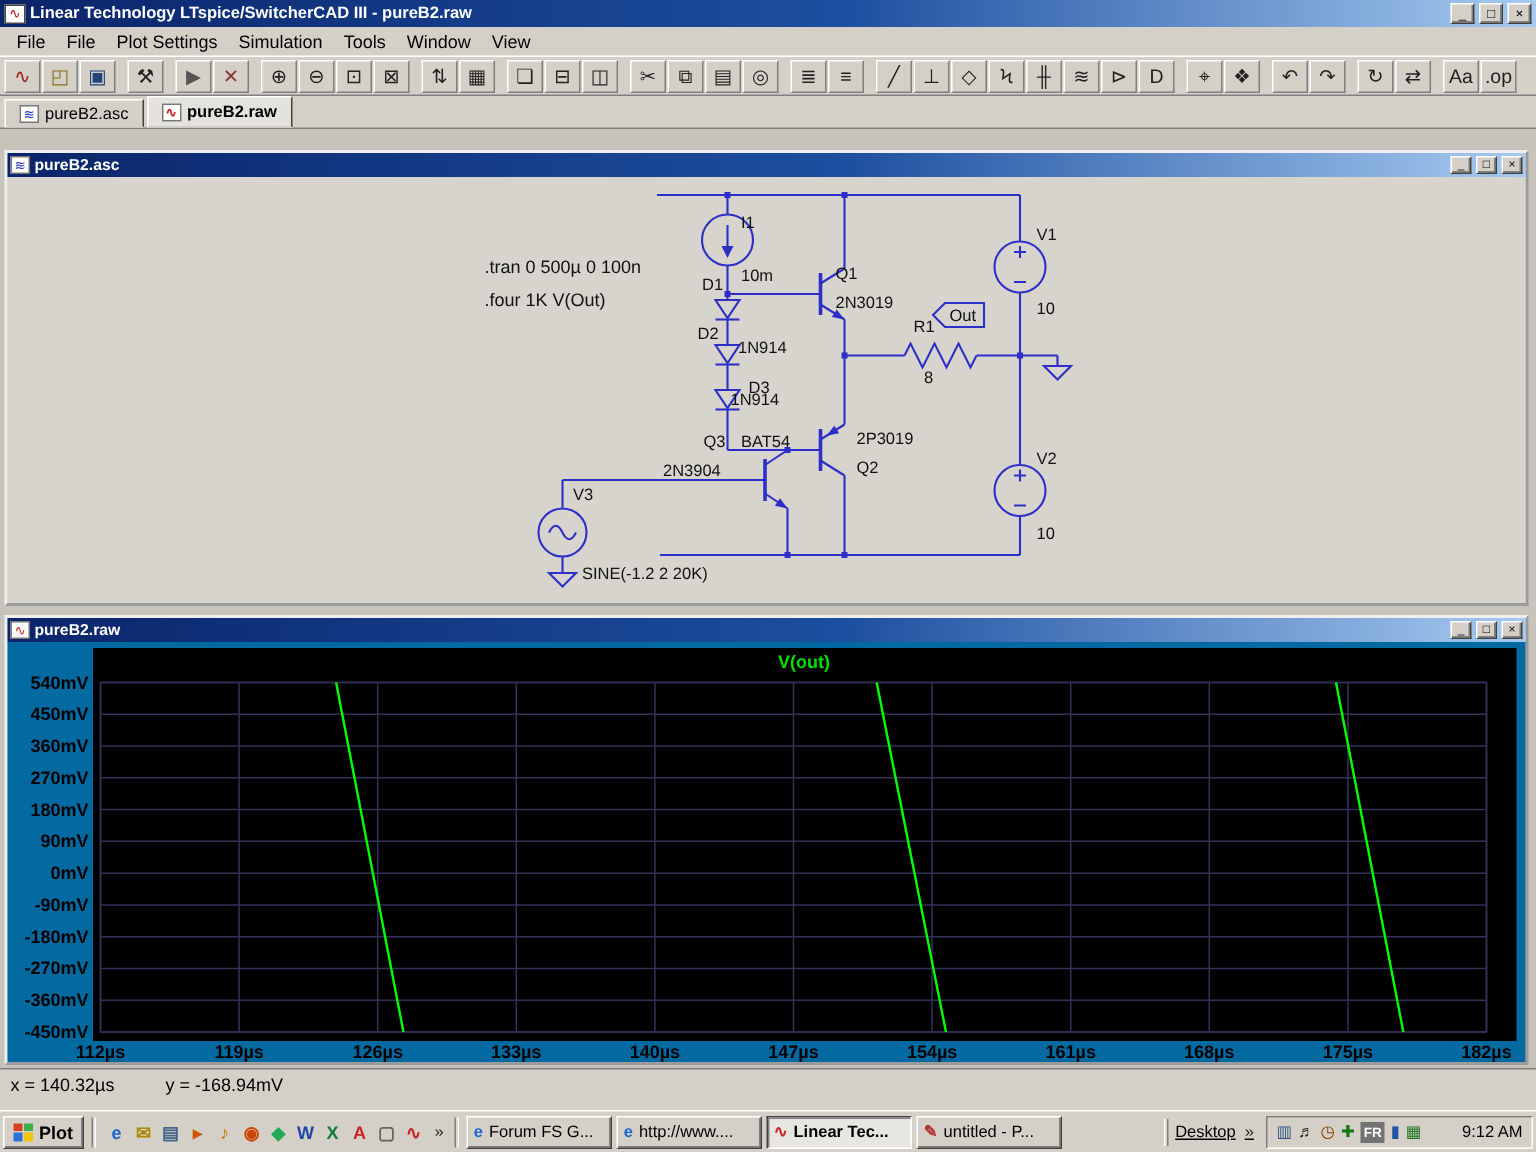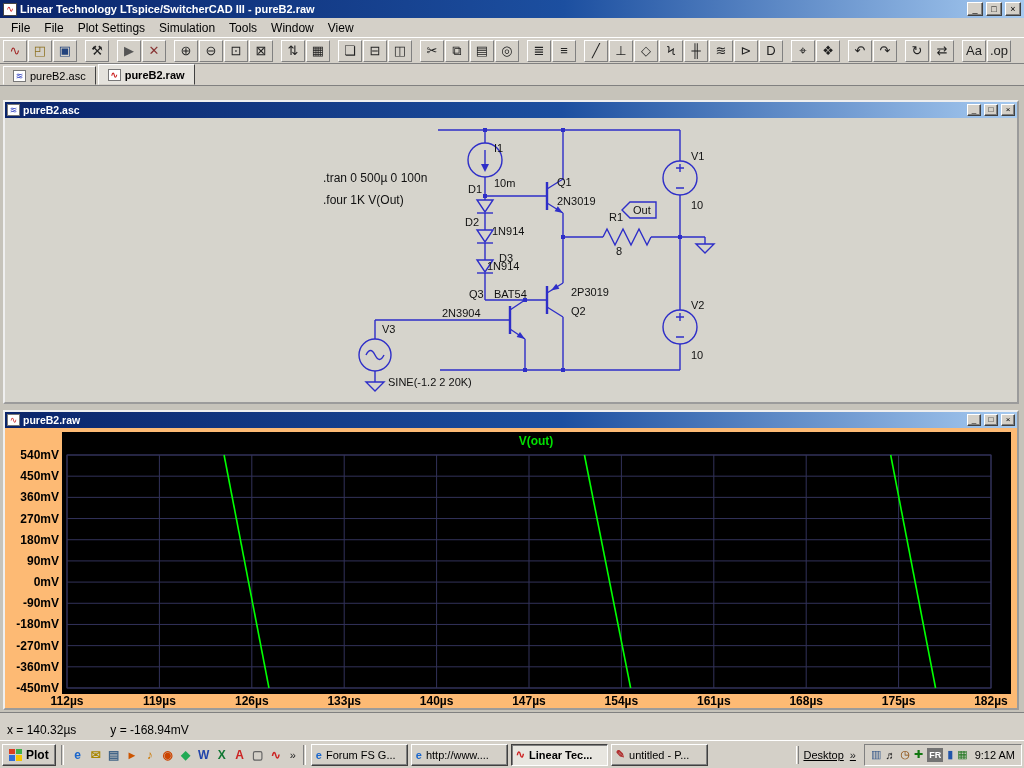--- a/index.html
+++ b/index.html
@@ -42,21 +42,21 @@
     line-height:10px; text-align:center; }
 
   
   .mdi { position:absolute; top:86px; left:0; width:1024px; height:626px; background:#c6c3ba; }
   .child { position:absolute; border:2px outset #efefef; background:#d4d0c8; }
   .child-title { height:16px; background:linear-gradient(90deg,#0a246a 0%,#1c4fa0 55%,#a6caf0 100%);
     display:flex; align-items:center; gap:3px; padding:0 2px; }
   .child-title .ttl { color:#fff; font-size:10.5px; font-weight:bold; flex:1; }
   .child-client { position:relative; width:100%; height:calc(100% - 16px); overflow:hidden; }
   #asc-client { background:#d6d4cc; }
-  #raw-client { background:#fdba74; }
+  #raw-client { background:#0369a1; }
   .child-client svg { position:absolute; inset:0; width:100%; height:100%; }
 
   
   .wire  { stroke:#2e2ec8; stroke-width:1.4; fill:none; }
   .wire2 { stroke:#2e2ec8; stroke-width:2.4; fill:none; }
   .sym   { stroke:#2e2ec8; stroke-width:1.4; fill:none; }
   .afill { fill:#2e2ec8; stroke:none; }
   .dotj  { fill:#2e2ec8; }
   .slabel { font-size:11px; fill:#111; font-family:"Liberation Sans",sans-serif; }
   .sdir   { font-size:12px; fill:#111; font-family:"Liberation Sans",sans-serif; }
@@ -65,21 +65,21 @@
   .plotbg { fill:#000; }
   .gridline { stroke:#32325a; stroke-width:1; }
   .axisbox { stroke:#32325a; fill:none; }
   .trace { stroke:#00ff00; stroke-width:1.6; fill:none; }
   .ylab,.xlab { font-size:12px; font-weight:bold; fill:#000; font-family:"Liberation Sans",sans-serif; }
   .wtitle { font-size:12px; font-weight:bold; fill:#00e000; font-family:"Liberation Sans",sans-serif; }
 
   
   .statusbar { position:absolute; top:712px; left:0; width:1024px; height:28px;
     background:#d4d0c8; border-top:1px solid #808080; padding:3px 7px; font-size:12px;
-    display:flex; gap:34px; align-items:flex-end; }
+    display:flex; gap:34px; align-items:flex-start; }
   .taskbar { position:absolute; top:740px; left:0; width:1024px; height:28px; background:#d4d0c8;
     border-top:1px solid #fff; display:flex; align-items:center; gap:3px; padding:0 2px; }
   .start-btn { height:22px; display:flex; align-items:center; gap:4px; padding:0 6px;
     font-weight:bold; font-size:12px; background:#d4d0c8; border:1px solid;
     border-color:#fff #404040 #404040 #fff; box-shadow:inset -1px -1px 0 #808080; }
   .winflag { width:13px; height:12px; display:grid; grid-template:1fr 1fr / 1fr 1fr; gap:1px; }
   .winflag i { display:block; }
   .winflag i:nth-child(1){ background:#d93f23; } .winflag i:nth-child(2){ background:#3fae49; }
   .winflag i:nth-child(3){ background:#2f6fd8; } .winflag i:nth-child(4){ background:#f5c400; }
   .tb-sep { width:3px; height:20px; border-left:1px solid #808080; border-right:1px solid #fff; margin:0 2px; flex:0 0 auto; }
@@ -91,21 +91,21 @@
   .task.active { border-color:#404040 #fff #fff #404040; box-shadow:inset 1px 1px 0 #808080;
     background:#e8e6e0; font-weight:bold; }
   .spacer { flex:1; }
   .desktopband { display:flex; align-items:center; gap:4px; font-size:11px; padding:0 3px; flex:0 0 auto;text-decoration:underline; }
   .handle { width:3px; height:18px; border-left:1px solid #fff; border-right:1px solid #808080; }
   .tray { height:22px; display:flex; align-items:center; gap:4px; padding:0 6px; flex:0 0 auto;
     border:1px solid; border-color:#808080 #fff #fff #808080; }
   .ti { font-size:11px; }
   .badge { background:#737373; color:#fff; font-size:9px; font-weight:bold; width:16px; height:14px;
     text-align:center; line-height:14px; }
-  .clock { font-size:11px; padding-left:3px; }
+  .clock { font-size:11px; padding-left:3px;margin-left:20px; }
 </style>
 </head>
 <body>
 
 <div class="titlebar">
   <div class="appicon">∿</div>
   <div class="ttl">Linear Technology LTspice/SwitcherCAD III - pureB2.raw</div>
   <div class="cap-btn">_</div>
   <div class="cap-btn">□</div>
   <div class="cap-btn">×</div>

